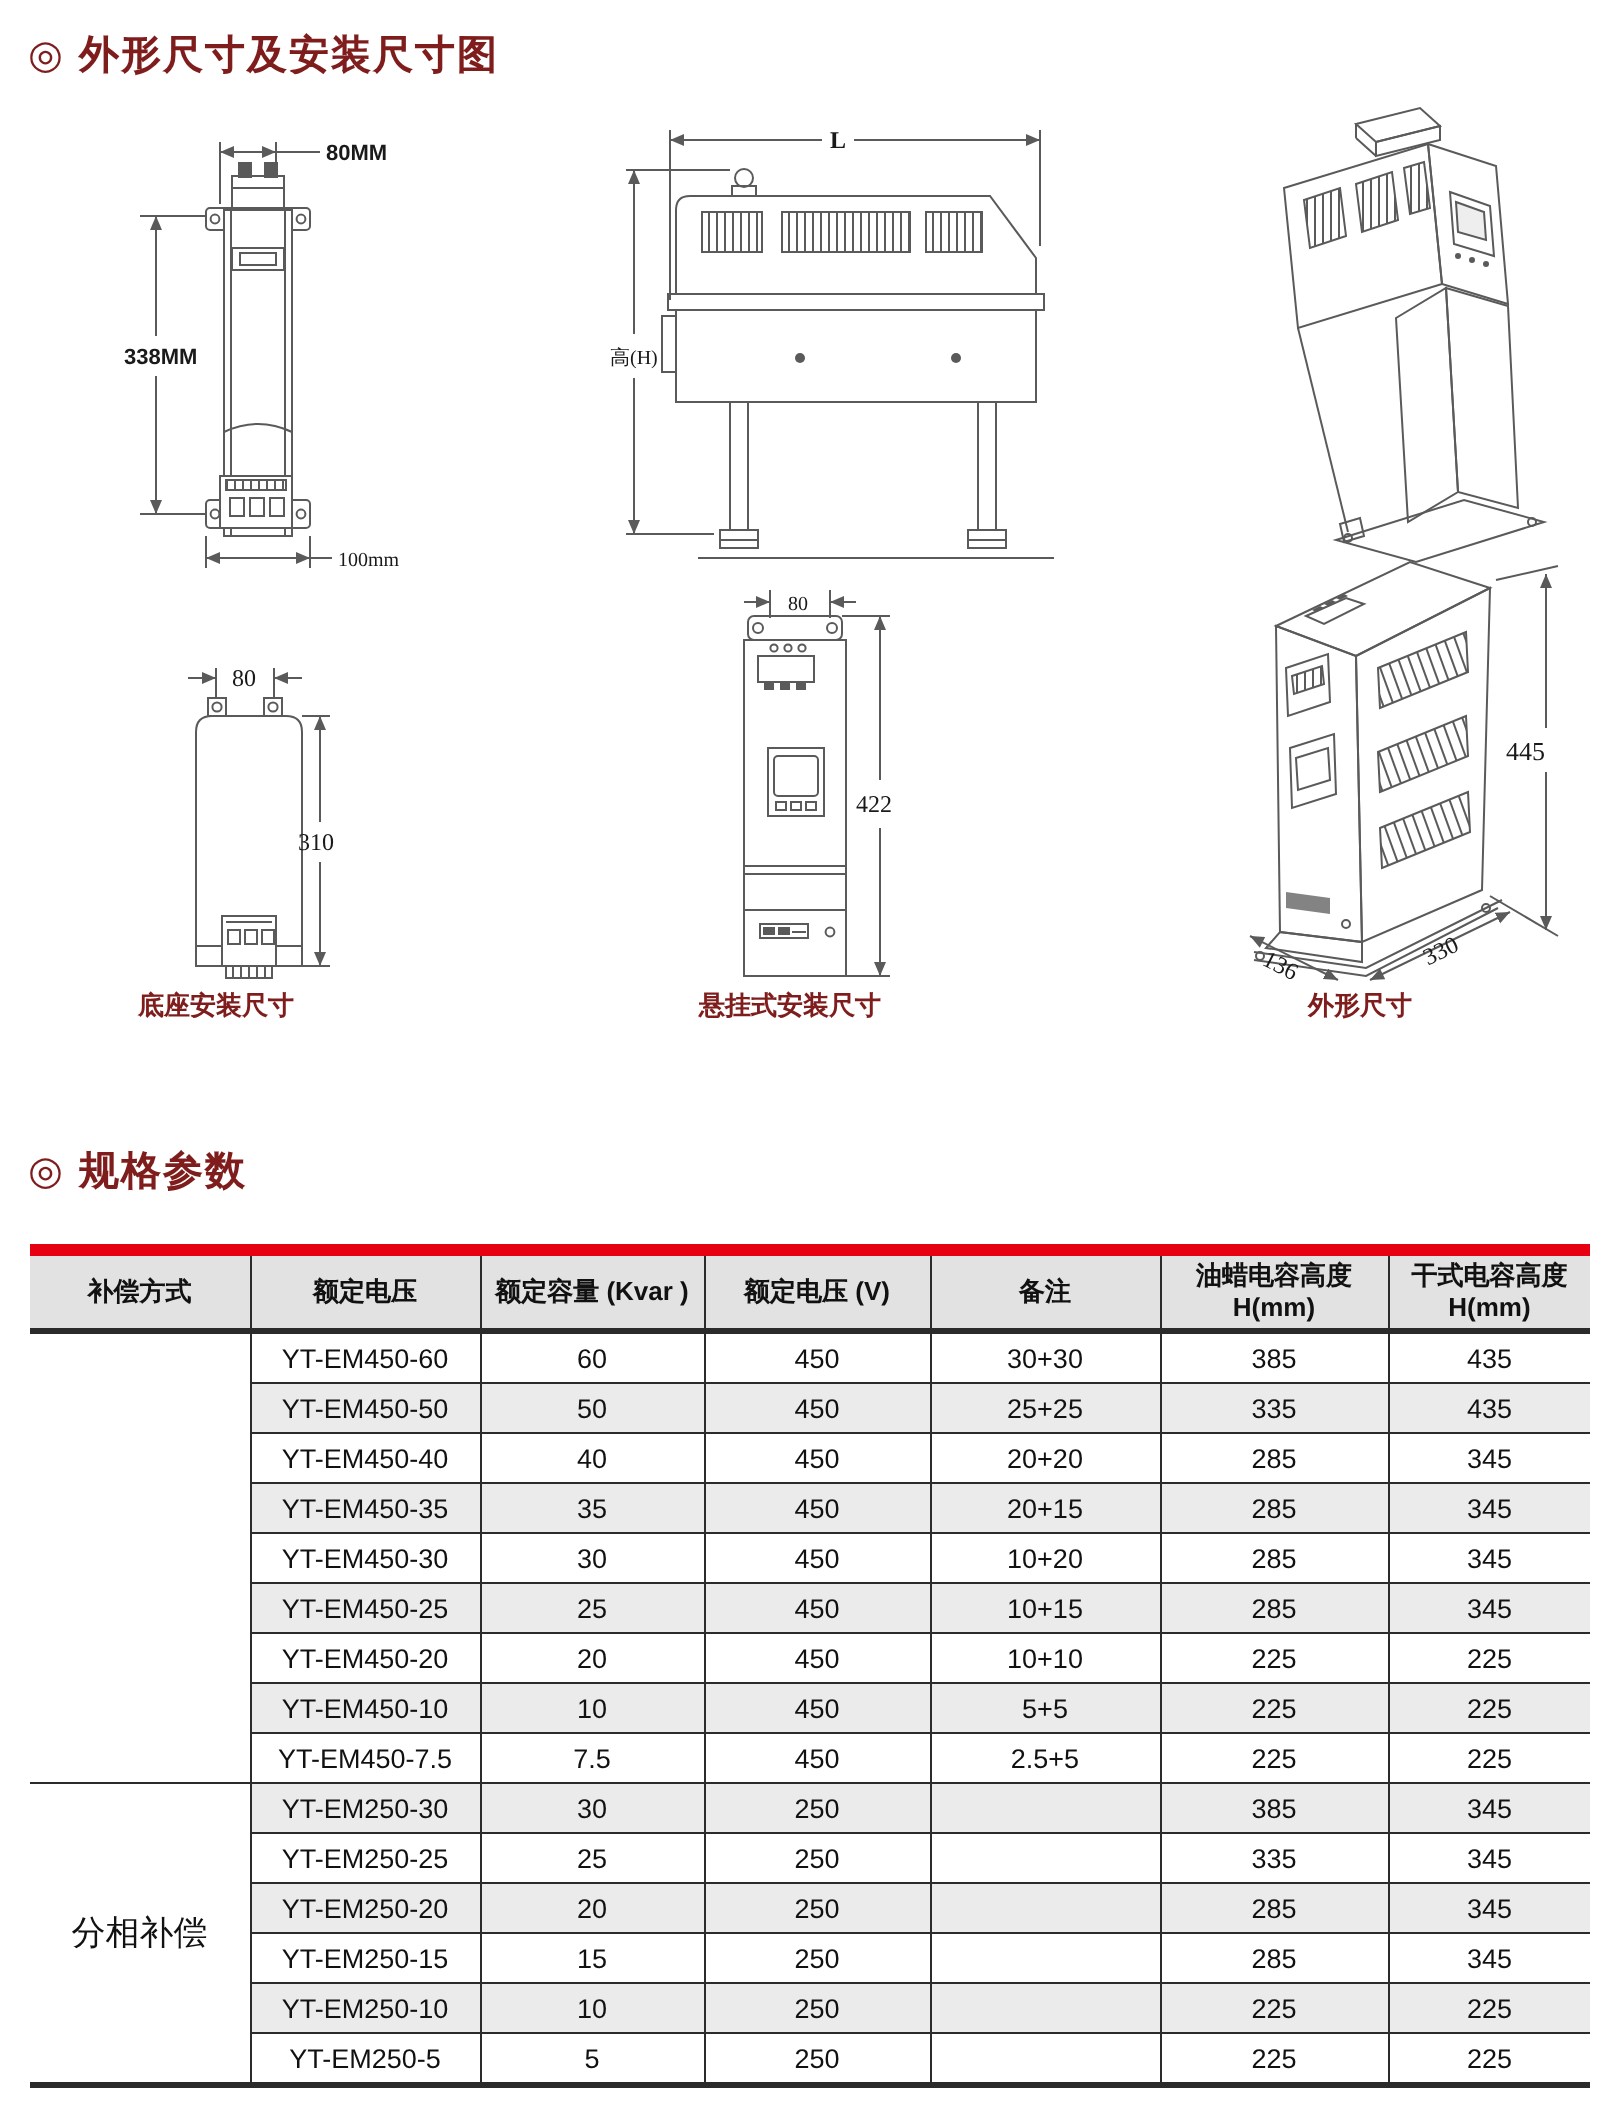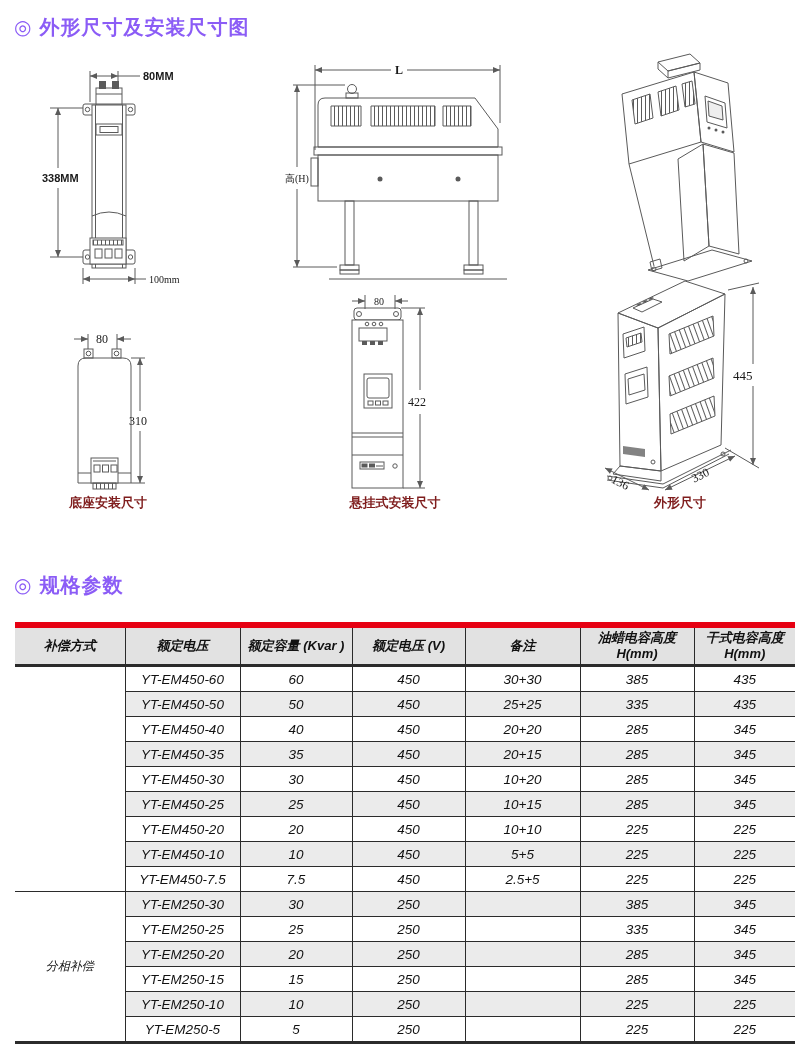--- a/index.html
+++ b/index.html
@@ -1,45 +1,45 @@
 <!DOCTYPE html>
 <html><head>
 <meta charset="utf-8">
 <style>
   html,body{margin:0;padding:0;background:#fff;}
   .page{position:relative;width:810px;height:1053px;background:#ffffff;overflow:hidden;
         font-family:"Liberation Sans",sans-serif;}
-  .sec-title{position:absolute;left:14px;color:#8b5cf6;font-size:20px;font-weight:bold;
+  .sec-title{position:absolute;left:14px;color:#7f1d1d;font-size:20px;font-weight:bold;
              letter-spacing:1px;white-space:nowrap;text-align:center;}
   .sec-title .bullet{font-weight:normal;margin-right:7px;font-size:20px;}
   
-  .dw{position:absolute;}
+  .dw{position:absolute;margin-left:20px;}
   .dw line,.dw path,.dw rect,.dw circle,.dw polygon,.dw polyline{stroke:#5a5a5a;stroke-width:1;fill:none;}
   .dw .fl{fill:#5a5a5a;stroke:none;}
   .dw .flw{fill:#ffffff;}
   .dw text{stroke:none;fill:#1a1a1a;}
   .ds{font:bold 11px "Liberation Sans",sans-serif;}
   .dm{font:12px "Liberation Serif",serif;}
   .dm2{font:10px "Liberation Serif",serif;}
   .caption{position:absolute;font:bold 13px "Liberation Sans",sans-serif;color:#7f1d1d;
            text-align:center;white-space:nowrap;}
   
   table.spec{position:absolute;left:15px;top:622px;width:780px;border-collapse:collapse;
-             table-layout:fixed;border-bottom:3px solid #2b2b2b;font-style:italic;}
+             table-layout:fixed;border-bottom:3px solid #2b2b2b;}
   table.spec th{background:#e2e2e2;border-top:6px solid #e60012;border-bottom:3px solid #2b2b2b;
                 border-left:1px solid #2b2b2b;border-right:1px solid #2b2b2b;
                 font-size:13px;font-weight:bold;color:#111;height:34px;line-height:1.2;padding:1px 0;}
   table.spec th:first-child{border-left:none;}
   table.spec th:last-child{border-right:none;margin-left:44px;}
   table.spec td{border:1px solid #2b2b2b;height:24px;padding:0;text-align:center;
                 font-size:13.5px;color:#111;background:#fff;}
   table.spec td:last-child{border-right:none;}
   table.spec tr.alt td{background:#ebebeb;margin-left:24px;}
   table.spec td.group-cell{background:#fff !important;border-left:none;vertical-align:middle;
-                font-size:12px;}
+                font-size:17px;}
 </style>
 </head>
 <body>
 
 <div class="page">
 
   <div class="sec-title" style="top:14px">
     <span class="bullet">◎</span><span>外形尺寸及安装尺寸图</span>
   </div>
 

